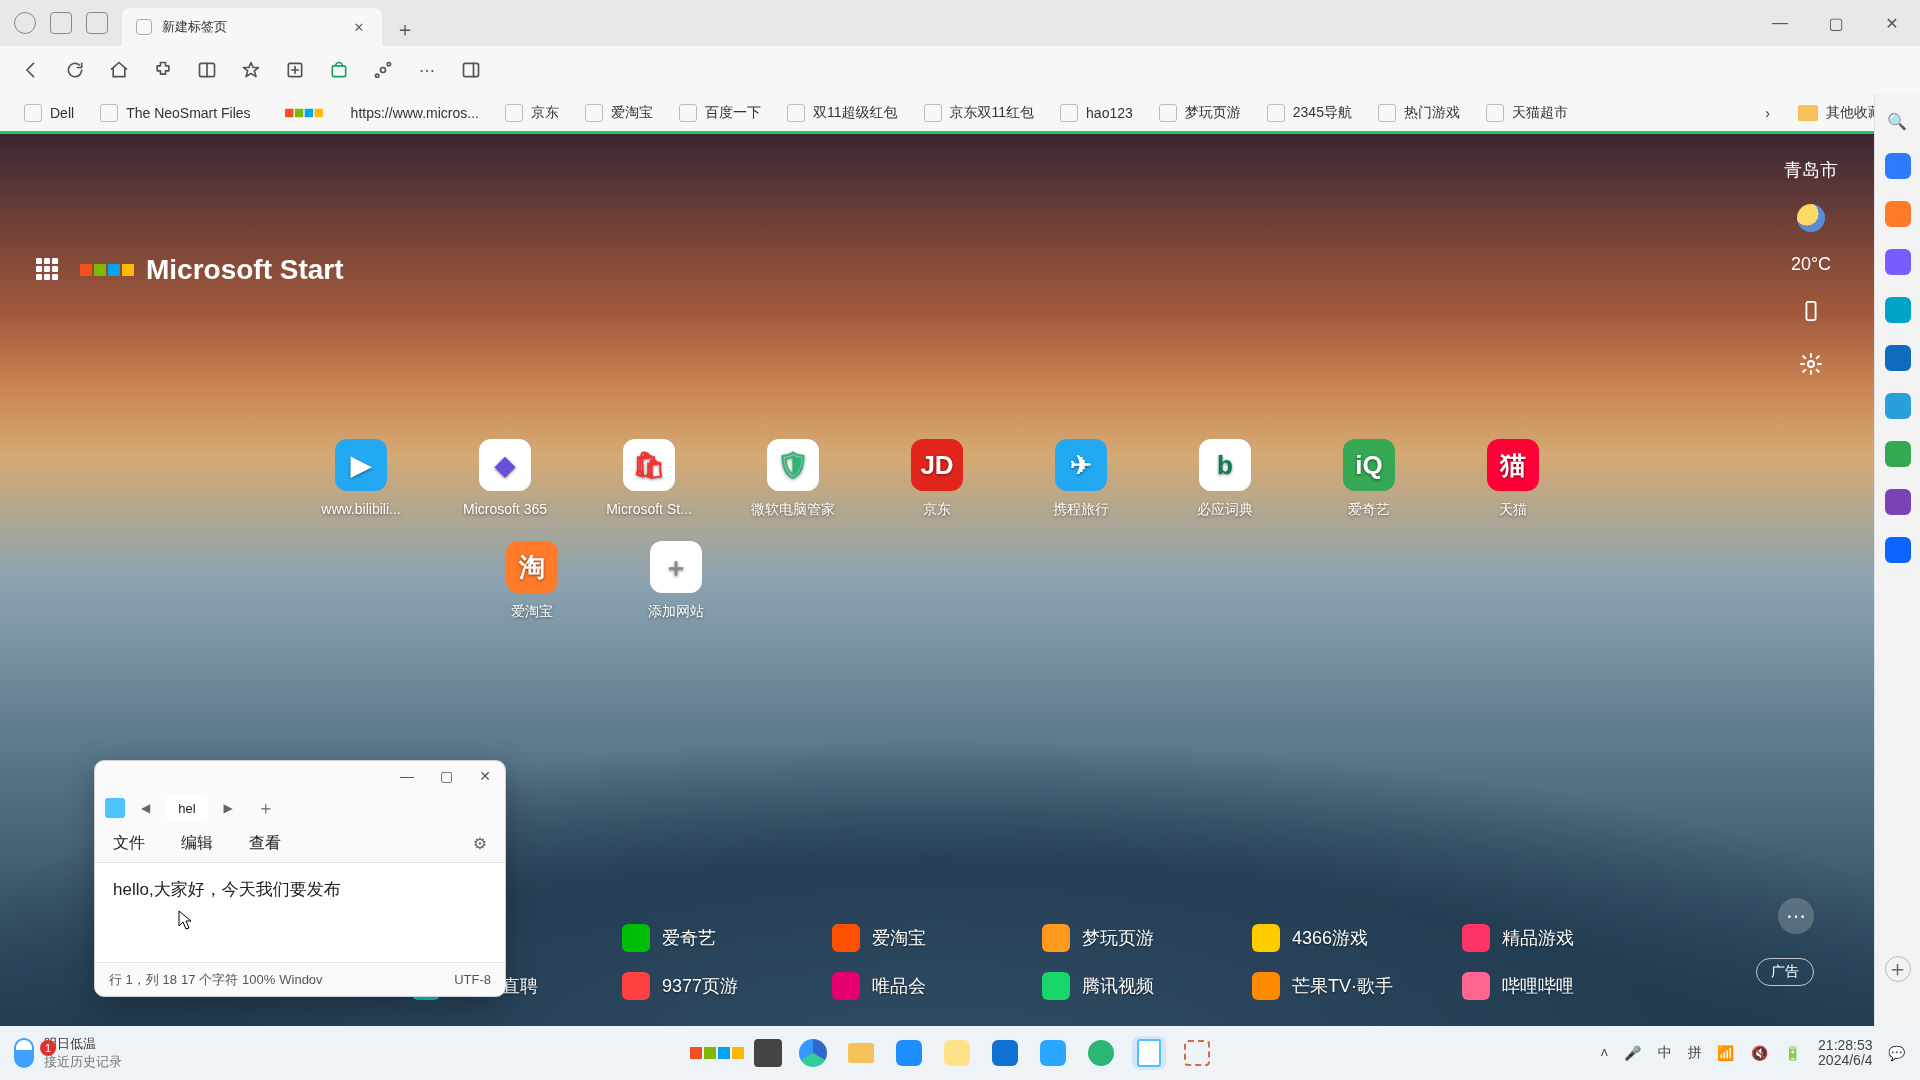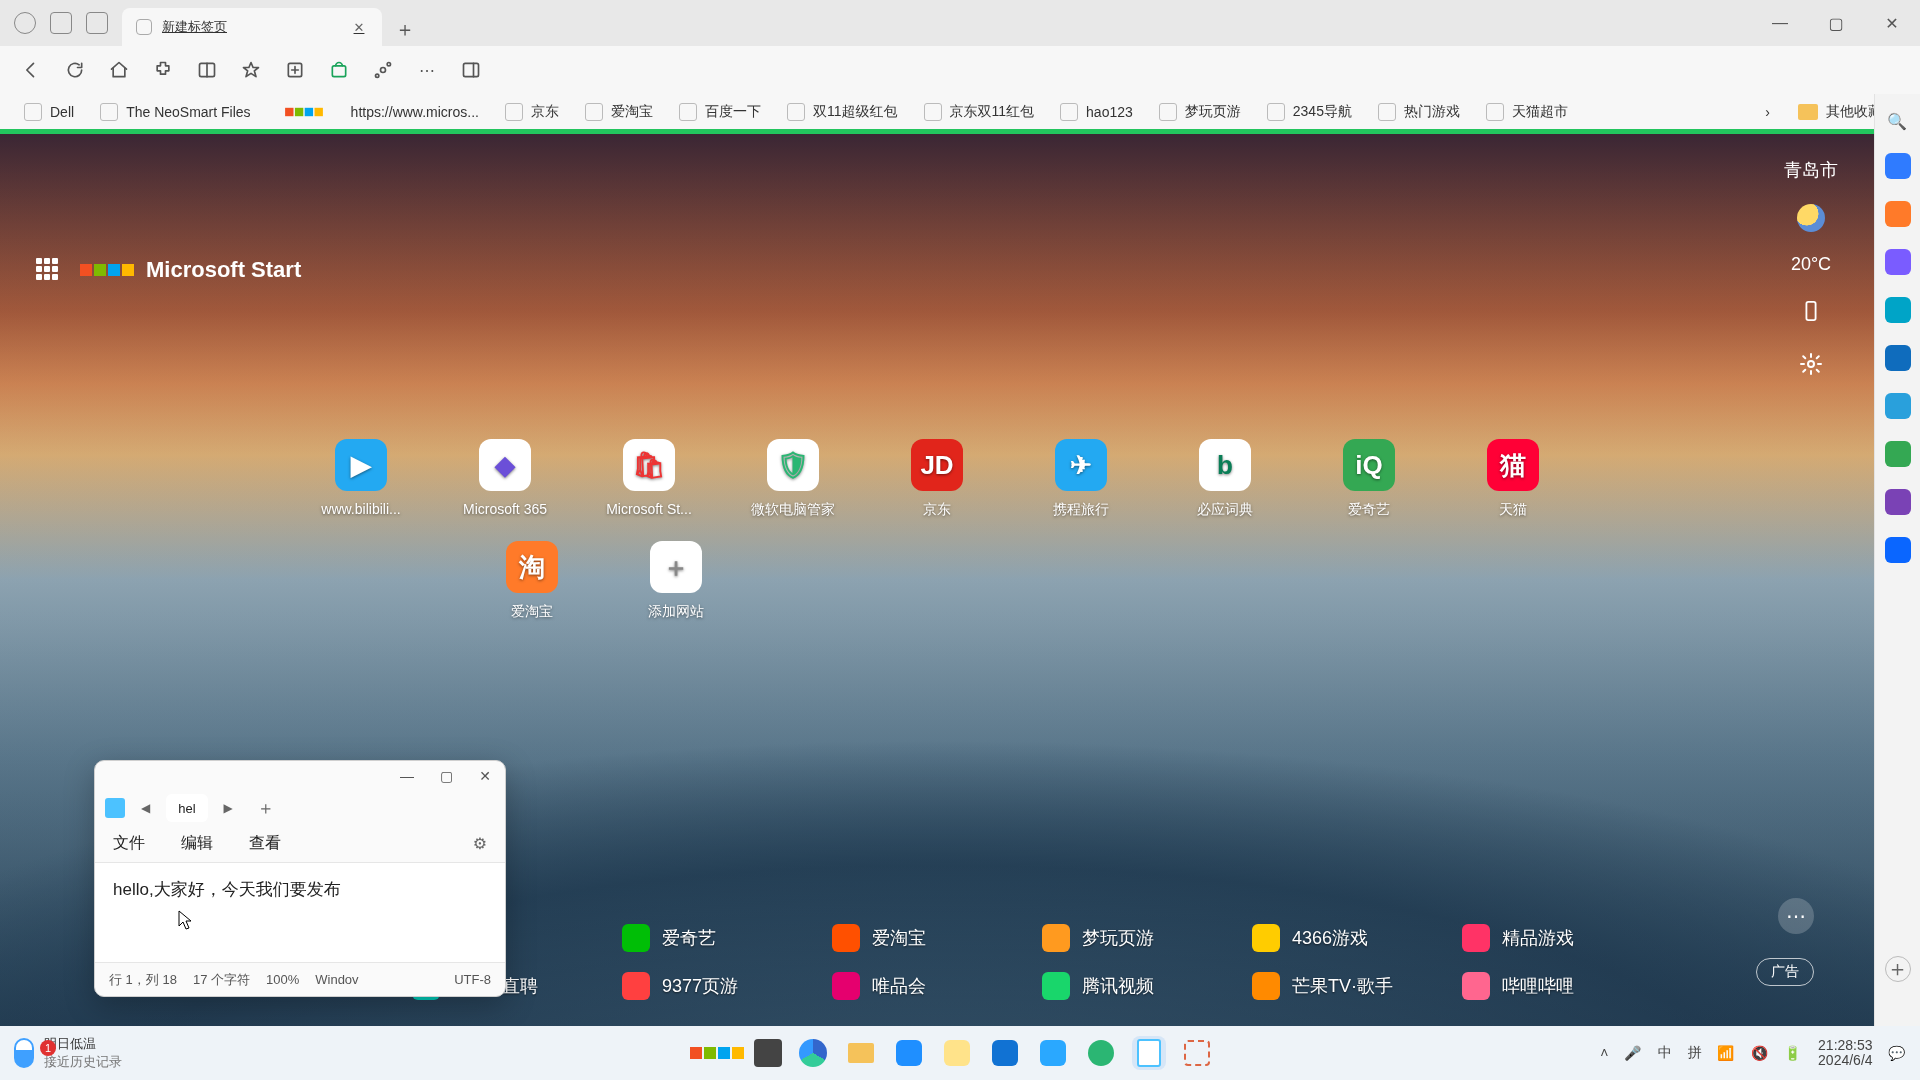--- a/index.html
+++ b/index.html
@@ -2,21 +2,21 @@
 <html><head>
 <meta charset="utf-8">
 <style>
 * { margin:0; padding:0; box-sizing:border-box; font-family:"Segoe UI","Microsoft YaHei",sans-serif; }
 html,body { width:1920px; height:1080px; overflow:hidden; background:#f3f3f3; }
 
 
 .titlebar { height:46px; background:#e8e8e8; display:flex; align-items:center; }
 .titlebar .left-icons { display:flex; gap:14px; padding:0 14px; }
 .tab-strip { display:flex; align-items:flex-end; height:46px; }
-.tab { display:flex; align-items:center; gap:10px; height:38px; padding:4px 14px; border-radius:8px 8px 0 0; background:#f7f7f7; min-width:260px; font-size:13px; color:#333;text-decoration:underline; }
+.tab { display:flex; align-items:center; gap:10px; height:38px; padding:4px 14px; border-radius:8px 8px 0 0; background:#f7f7f7; min-width:260px; font-size:13px; color:#333; }
 .tab-close { margin-left:auto; width:18px; text-align:center; color:#666; }
 .newtab-btn { width:34px; height:34px; display:flex; align-items:center; justify-content:center; color:#555; font-size:20px; margin-left:6px; }
 .window-controls { margin-left:auto; display:flex; }
 .window-controls div { width:56px; height:46px; display:flex; align-items:center; justify-content:center; color:#555; }
 .chrome-icon { width:22px; height:22px; border:1px solid #888; border-radius:50%; }
 .chrome-icon.sq { border-radius:4px; }
 
 
 .toolbar { height:48px; background:#f7f7f7; display:flex; align-items:center; gap:10px; padding:0 14px; }
 .nav-btn { width:34px; height:34px; display:flex; align-items:center; justify-content:center; color:#555; border-radius:6px; }
@@ -27,21 +27,21 @@
 .tool-icons .nav-btn { color:#555; }
 
 .side-rail { position:absolute; right:0; top:94px; bottom:0; width:46px; background:#f3f3f3; display:flex; flex-direction:column; align-items:center; gap:22px; padding-top:18px; border-left:1px solid #e2e2e2;}
 .side-rail .rail-icon { width:26px; height:26px; border-radius:6px; }
 .rail-blue{background:#2f7bff;} .rail-orange{background:#ff7a29;} .rail-purple{background:#7a5cff;}
 .rail-teal{background:#00a4c7;} .rail-green{background:#34a853;} .rail-nblue{background:#0f6cbd;}
 .rail-plus{ width:26px;height:26px;display:flex;align-items:center;justify-content:center;color:#666;font-size:22px;border:1px solid #bbb;border-radius:50%; margin-top:auto; margin-bottom:30px;}
 .rail-gear{ width:26px;height:26px;display:flex;align-items:center;justify-content:center;color:#666; margin-bottom:20px;}
 
 
-.bookmarks { height:40px; background:#f7f7f7; border-bottom:5px solid #22c55e; display:flex; align-items:center; gap:6px; padding:0 14px; font-size:14px; color:#333; }
+.bookmarks { height:40px; background:#f7f7f7; border-bottom:3px solid #22c55e; display:flex; align-items:center; gap:6px; padding:0 14px; font-size:14px; color:#333; }
 .bm { display:flex; align-items:center; gap:8px; padding:4px 10px; border-radius:6px; white-space:nowrap; }
 .bm .g { width:18px;height:18px;border:1px solid #bbb;border-radius:3px; }
 .bm-more { margin-left:auto; display:flex; align-items:center; gap:18px;}
 .bm-folder { width:20px;height:16px;background:#f5c25a;border-radius:2px;display:inline-block; }
 
 
 .ntp { position:relative; height:calc(100% - 46px - 48px - 40px - 54px); width:calc(100% - 46px);
   background:
     linear-gradient( to bottom,
       rgba(40,30,50,0) 0%, rgba(20,30,50,.15) 55%, rgba(10,20,40,.35) 100%),
@@ -49,21 +49,21 @@
     linear-gradient( to bottom, #3a2634 0%, #a95c3c 20%, #d98a55 28%, #e9b97a 36%, #9fb7c4 50%, #6d8fa3 70%, #35596f 100%);
   color:#fff;
 }
 .ntp-header { display:flex; align-items:center; padding:24px 36px; }
 .apps-grid-icon { width:24px;height:24px;display:grid;grid-template-columns:repeat(3,6px);grid-template-rows:repeat(3,6px);gap:2px; margin-right:20px;}
 .apps-grid-icon span{background:#fff;border-radius:1px;}
 .ms-logo { display:flex; gap:2px; margin-right:12px;}
 .ms-logo span{width:12px;height:12px;}
 .ms-logo span:nth-child(1){background:#f25022;} .ms-logo span:nth-child(2){background:#7fba00;}
 .ms-logo span:nth-child(3){background:#00a4ef;} .ms-logo span:nth-child(4){background:#ffb900;}
-.ms-start { font-size:22px; font-weight:600; }
+.ms-start { font-size:28px; font-weight:600; }
 .ntp-header-right { margin-left:auto; display:flex; align-items:center; gap:22px; font-size:18px;flex-direction:column;}
 .weather-icon{width:28px;height:28px;border-radius:50%;background:radial-gradient(circle at 35% 35%,#ffd966 45%,transparent 46%),#5b8dd6;}
 
 .center-box { display:flex; justify-content:center; margin-top:60px; }
 .ntp-search { width:940px; height:58px; background:#fff; border-radius:32px; display:flex; align-items:center; color:#666; font-size:20px; overflow:hidden;}
 .ntp-search input { flex:1; border:none; outline:none; height:100%; padding:0 26px; font-size:20px; color:#333;}
 .ntp-search .go { width:84px; height:100%; background:#1f8fff; display:flex; align-items:center; justify-content:center;}
 .ntp-search .go svg{width:26px;height:26px;fill:#fff;}
 
 .quick-row { display:flex; justify-content:center; gap:56px; margin-top:34px; }
@@ -83,21 +83,21 @@
 
 .notepad { position:absolute; left:94px; top:760px; width:412px; height:237px; background:#fafafa; border:1px solid #cfcfcf; border-radius:10px; box-shadow:0 8px 30px rgba(0,0,0,.25); display:flex; flex-direction:column; overflow:hidden; color:#222;}
 .np-title { height:30px; display:flex; align-items:center; justify-content:flex-end; gap:26px; padding:0 14px; color:#555; font-size:14px;}
 .np-tabs { height:34px; display:flex; align-items:center; padding:0 10px; gap:10px; }
 .np-tab { height:28px; padding:0 12px; display:flex; align-items:center; border-radius:6px; background:#fff; font-size:13px;}
 .np-arrow{color:#666; padding:0 6px; font-size:12px;}
 .np-newtab{color:#666; font-size:18px; padding:0 8px;}
 .np-menu { height:38px; display:flex; align-items:center; gap:36px; padding:0 18px; font-size:16px; border-bottom:1px solid #e6e6e6;}
 .np-menu .gear{ margin-left:auto; color:#666;}
 .np-body { flex:1; padding:14px 18px; font-size:17px; line-height:1.5; background:#fff;}
-.np-status { height:34px; border-top:1px solid #e6e6e6; display:flex; align-items:center; gap:16px; padding:0 14px; font-size:13px; color:#555;}
+.np-status { height:34px; border-top:1px solid #e6e6e6; display:flex; align-items:center; gap:4px; padding:0 14px; font-size:13px; color:#555;}
 .np-status span:last-child{margin-left:auto;}
 .cursor-ptr { position:absolute; left:178px; top:910px; width:14px; height:20px; }
 .cursor-ptr svg{width:14px;height:20px;}
 
 
 .taskbar { position:absolute; left:0; right:0; bottom:0; height:54px; background:#eef3f8; display:flex; align-items:center; }
 .taskbar-center { margin:0 auto; display:flex; align-items:center; gap:14px;}
 .tb-search { width:280px; height:38px; background:#fff; border-radius:22px; display:flex; align-items:center; gap:12px; padding:0 16px; color:#666; font-size:16px;}
 .tb-icon { width:34px; height:34px; border-radius:8px; display:flex; align-items:center; justify-content:center; }
 .tb-icon.active{ background:#d6e6f7; }

